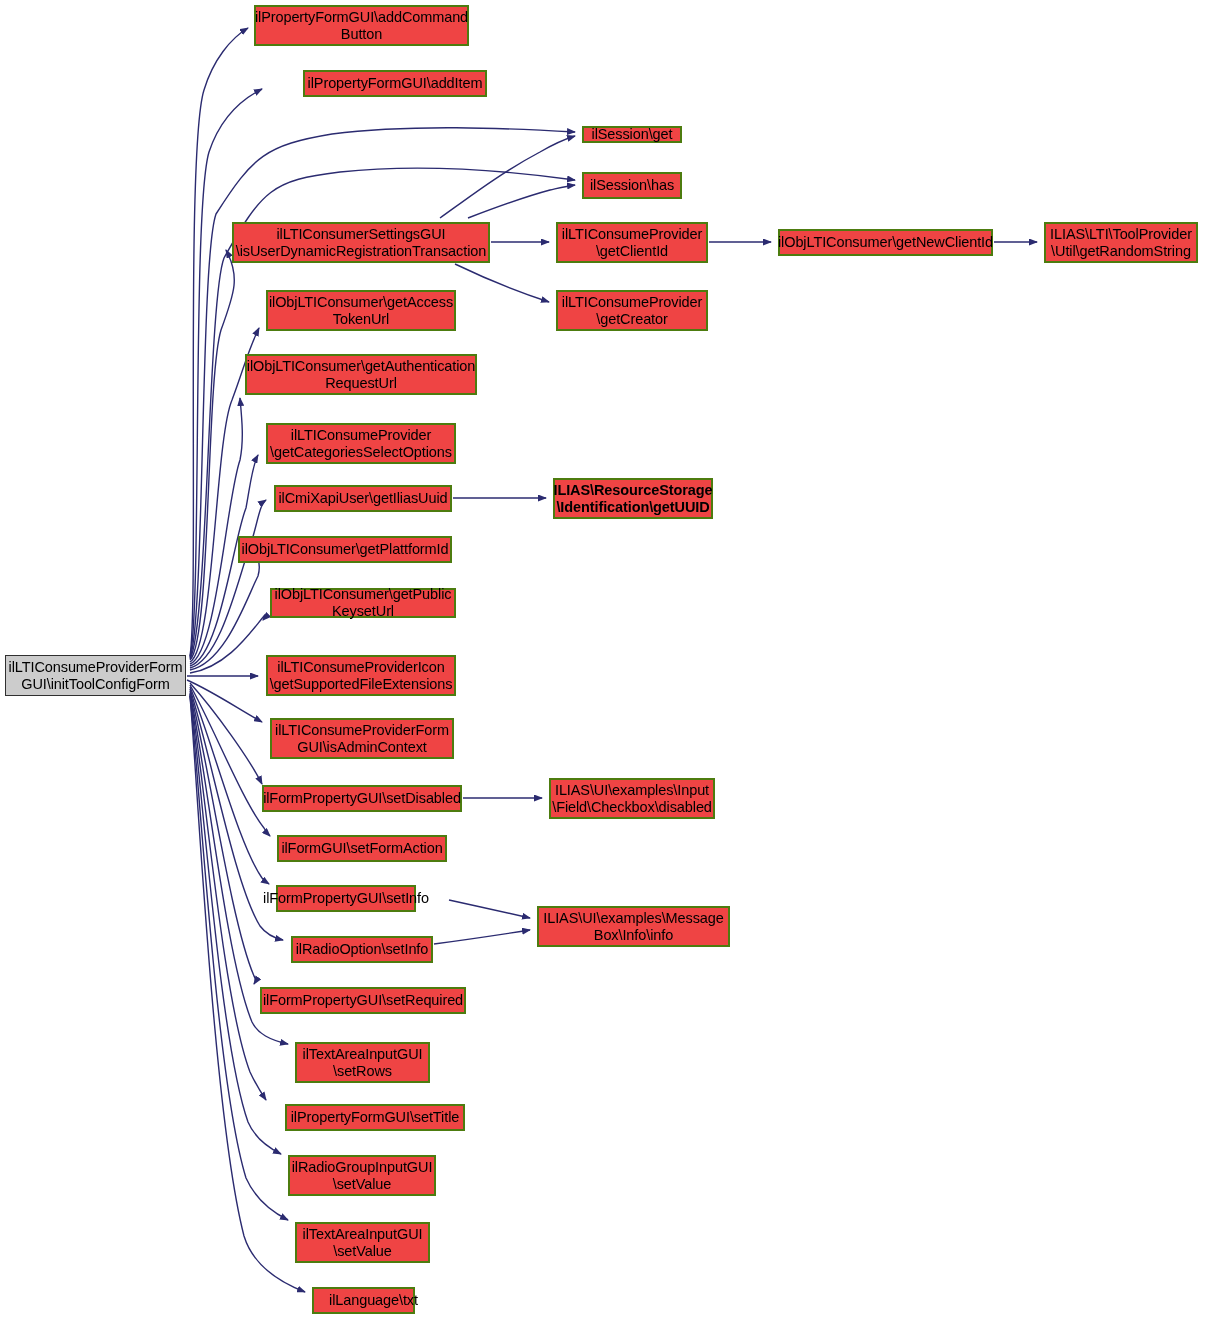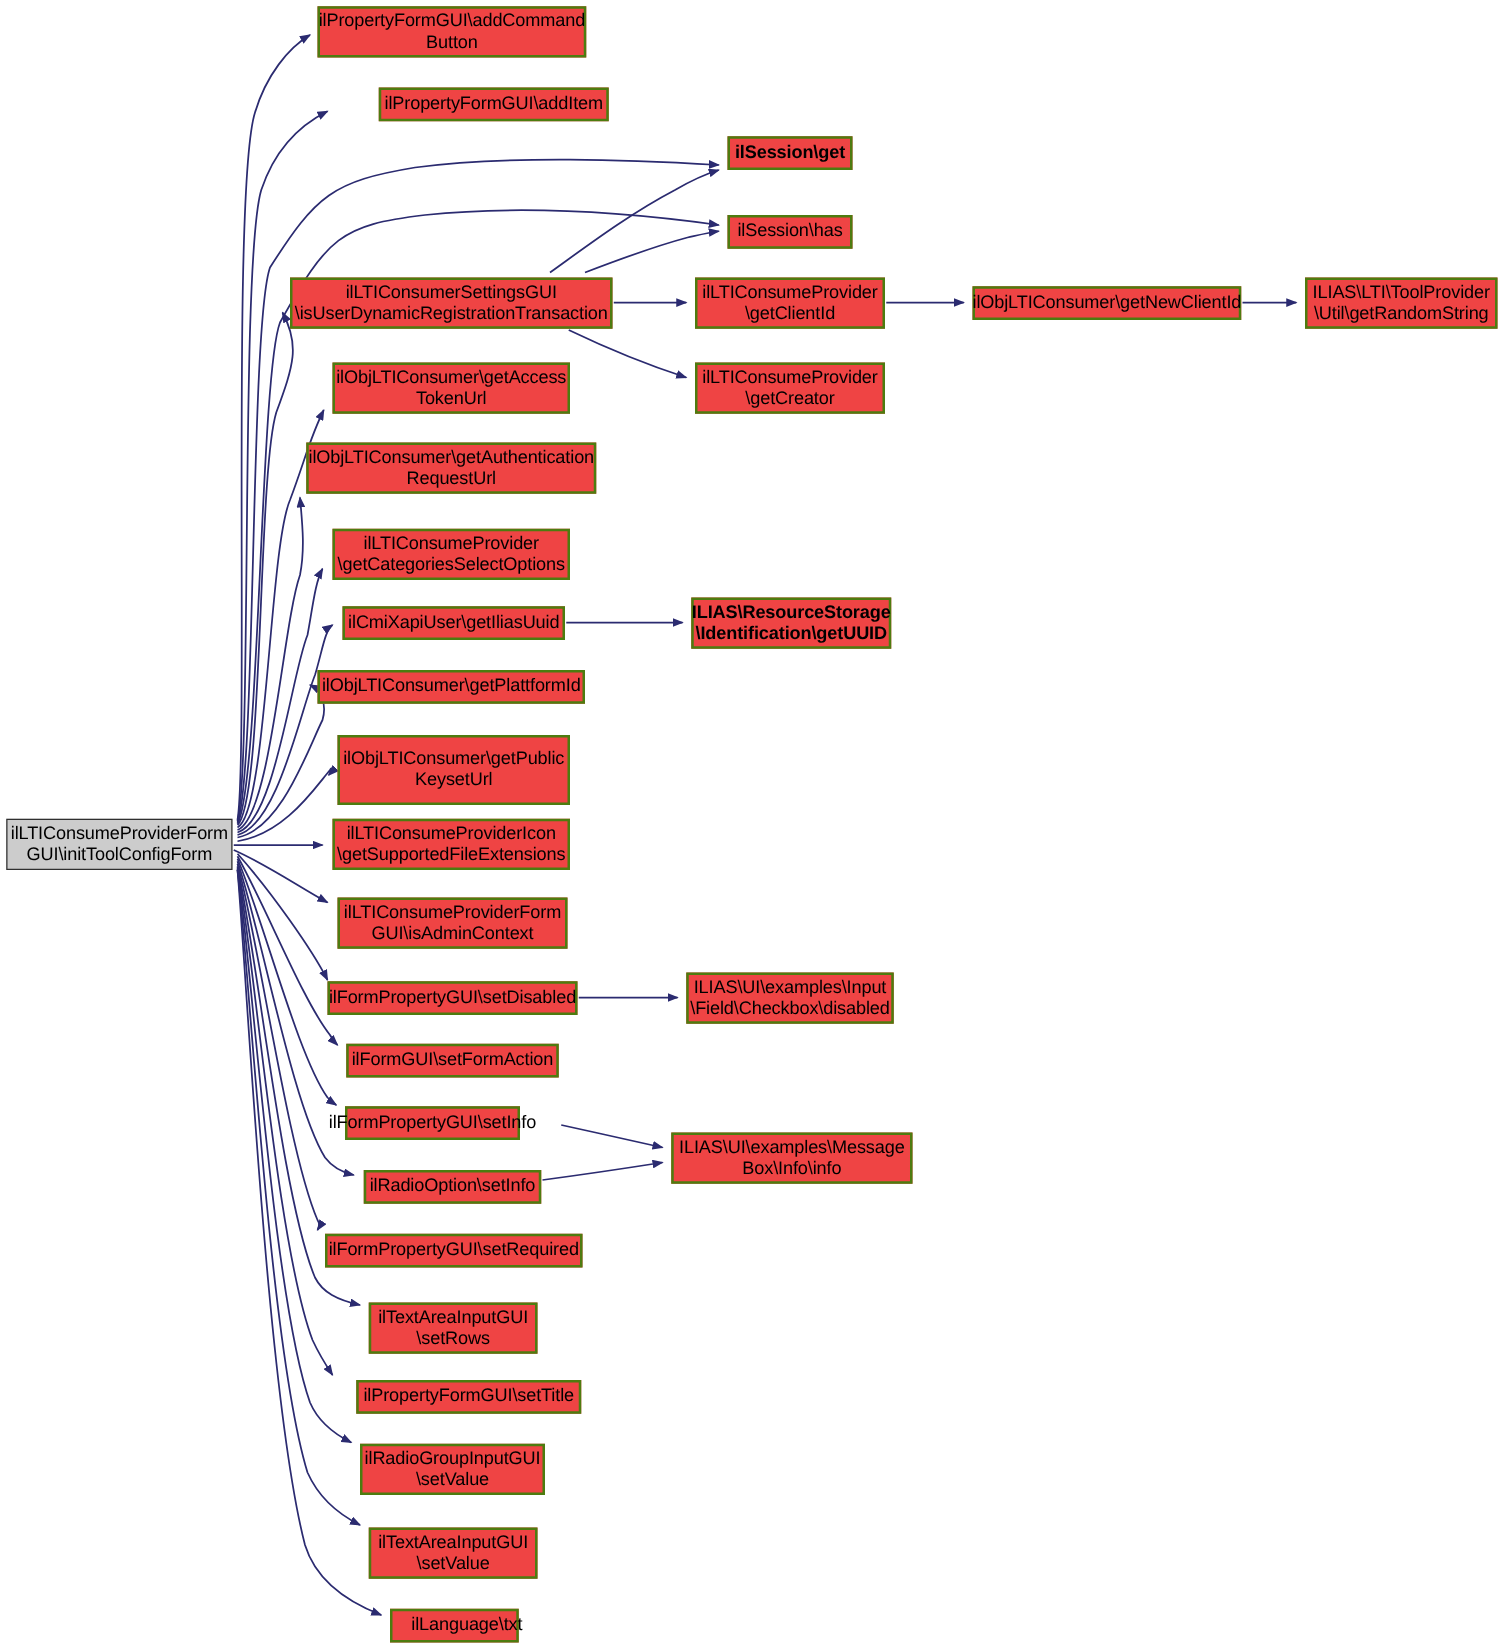--- a/index.html
+++ b/index.html
@@ -94,42 +94,42 @@
         <path d="M 449,900 C 476,906 504,912 530,918" fill="none" stroke="#2b2b70" stroke-width="1.4" marker-end="url(#arrowhead)"></path>
         <path d="M 434,944 C 464,940 498,935 530,930" fill="none" stroke="#2b2b70" stroke-width="1.4" marker-end="url(#arrowhead)"></path>
       </g>
   </svg>
   <div id="nodes">
       <div class="node root" style="left: 5px; top: 655px; width: 181px; height: 41px;"><span class="node-label">ilLTIConsumeProviderForm
 GUI\initToolConfigForm</span></div>
       <div class="node" style="left: 254px; top: 5px; width: 215px; height: 41px;"><span class="node-label">ilPropertyFormGUI\addCommand
 Button</span></div>
       <div class="node" style="left: 269px; top: 70px; width: 184px; height: 27px; margin-left: 34px;"><span class="node-label">ilPropertyFormGUI\addItem</span></div>
-      <div class="node" style="left: 582px; top: 109px; width: 100px; height: 27px; font-weight: bold;"><span class="node-label">ilSession\get</span></div>
+      <div class="node" style="left: 582px; top: 126px; width: 100px; height: 17px;"><span class="node-label">ilSession\get</span></div>
       <div class="node" style="left: 582px; top: 172px; width: 100px; height: 27px;"><span class="node-label">ilSession\has</span></div>
       <div class="node" style="left: 232px; top: 222px; width: 258px; height: 41px;"><span class="node-label">ilLTIConsumerSettingsGUI
 \isUserDynamicRegistrationTransaction</span></div>
       <div class="node" style="left: 556px; top: 222px; width: 152px; height: 41px;"><span class="node-label">ilLTIConsumeProvider
 \getClientId</span></div>
       <div class="node" style="left: 778px; top: 229px; width: 215px; height: 27px;"><span class="node-label">ilObjLTIConsumer\getNewClientId</span></div>
       <div class="node" style="left: 1044px; top: 222px; width: 154px; height: 41px;"><span class="node-label">ILIAS\LTI\ToolProvider
 \Util\getRandomString</span></div>
       <div class="node" style="left: 266px; top: 290px; width: 190px; height: 41px;"><span class="node-label">ilObjLTIConsumer\getAccess
 TokenUrl</span></div>
       <div class="node" style="left: 556px; top: 290px; width: 152px; height: 41px;"><span class="node-label">ilLTIConsumeProvider
 \getCreator</span></div>
       <div class="node" style="left: 245px; top: 354px; width: 232px; height: 41px;"><span class="node-label">ilObjLTIConsumer\getAuthentication
 RequestUrl</span></div>
       <div class="node" style="left: 266px; top: 423px; width: 190px; height: 41px;"><span class="node-label">ilLTIConsumeProvider
 \getCategoriesSelectOptions</span></div>
       <div class="node" style="left: 274px; top: 485px; width: 178px; height: 27px;"><span class="node-label">ilCmiXapiUser\getIliasUuid</span></div>
       <div class="node" style="left: 553px; top: 478px; width: 160px; height: 41px; font-weight: bold;"><span class="node-label">ILIAS\ResourceStorage
 \Identification\getUUID</span></div>
-      <div class="node" style="left: 254px; top: 536px; width: 214px; height: 27px;"><span class="node-label">ilObjLTIConsumer\getPlattformId</span></div>
-      <div class="node" style="left: 270px; top: 588px; width: 186px; height: 56px;"><span class="node-label">ilObjLTIConsumer\getPublic
+      <div class="node" style="left: 238px; top: 536px; width: 214px; height: 27px;"><span class="node-label">ilObjLTIConsumer\getPlattformId</span></div>
+      <div class="node" style="left: 270px; top: 588px; width: 186px; height: 30px;"><span class="node-label">ilObjLTIConsumer\getPublic
 KeysetUrl</span></div>
       <div class="node" style="left: 266px; top: 655px; width: 190px; height: 41px;"><span class="node-label">ilLTIConsumeProviderIcon
 \getSupportedFileExtensions</span></div>
       <div class="node" style="left: 270px; top: 718px; width: 184px; height: 41px;"><span class="node-label">ilLTIConsumeProviderForm
 GUI\isAdminContext</span></div>
       <div class="node" style="left: 262px; top: 785px; width: 200px; height: 27px;"><span class="node-label">ilFormPropertyGUI\setDisabled</span></div>
       <div class="node" style="left: 549px; top: 778px; width: 166px; height: 41px;"><span class="node-label">ILIAS\UI\examples\Input
 \Field\Checkbox\disabled</span></div>
       <div class="node" style="left: 277px; top: 835px; width: 170px; height: 27px;"><span class="node-label">ilFormGUI\setFormAction</span></div>
       <div class="node" style="left: 276px; top: 885px; width: 140px; height: 27px;"><span class="node-label">ilFormPropertyGUI\setInfo</span></div>

